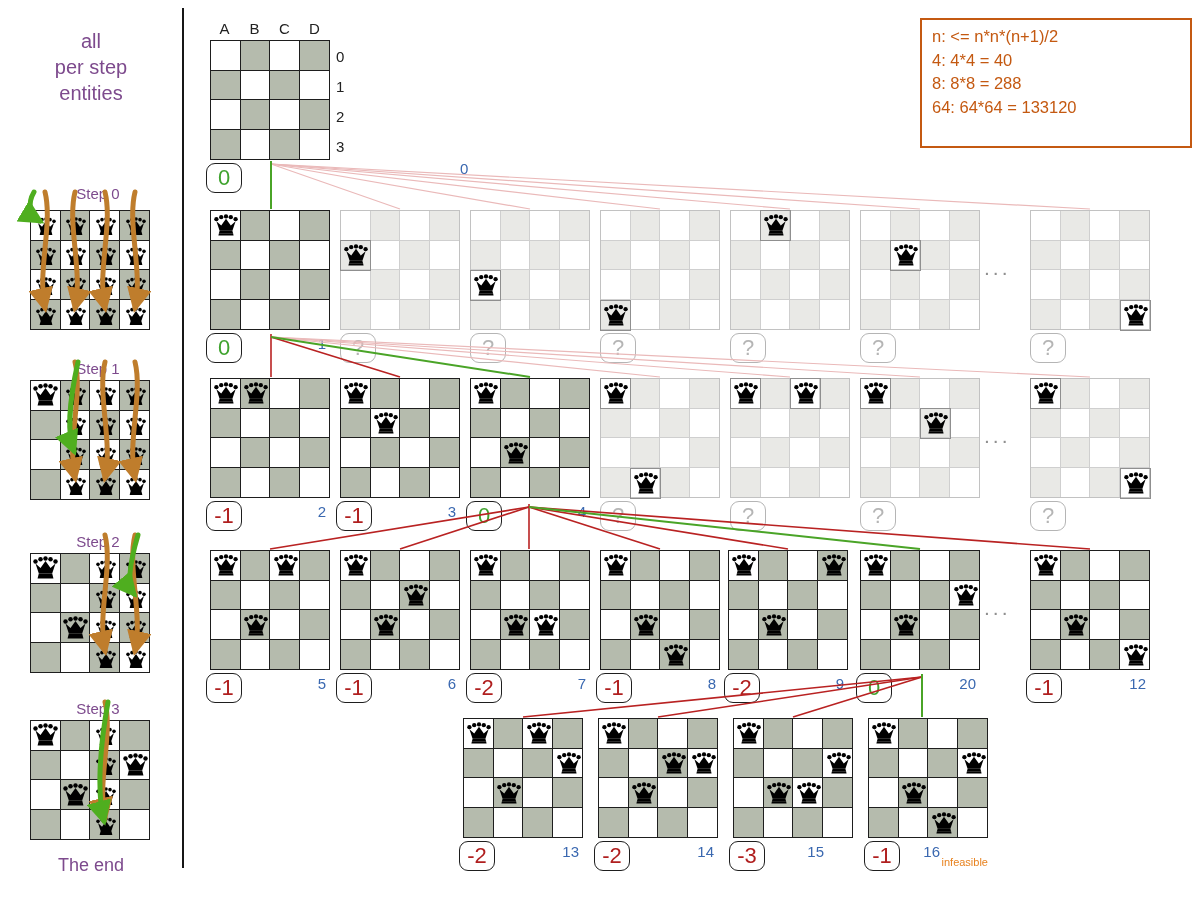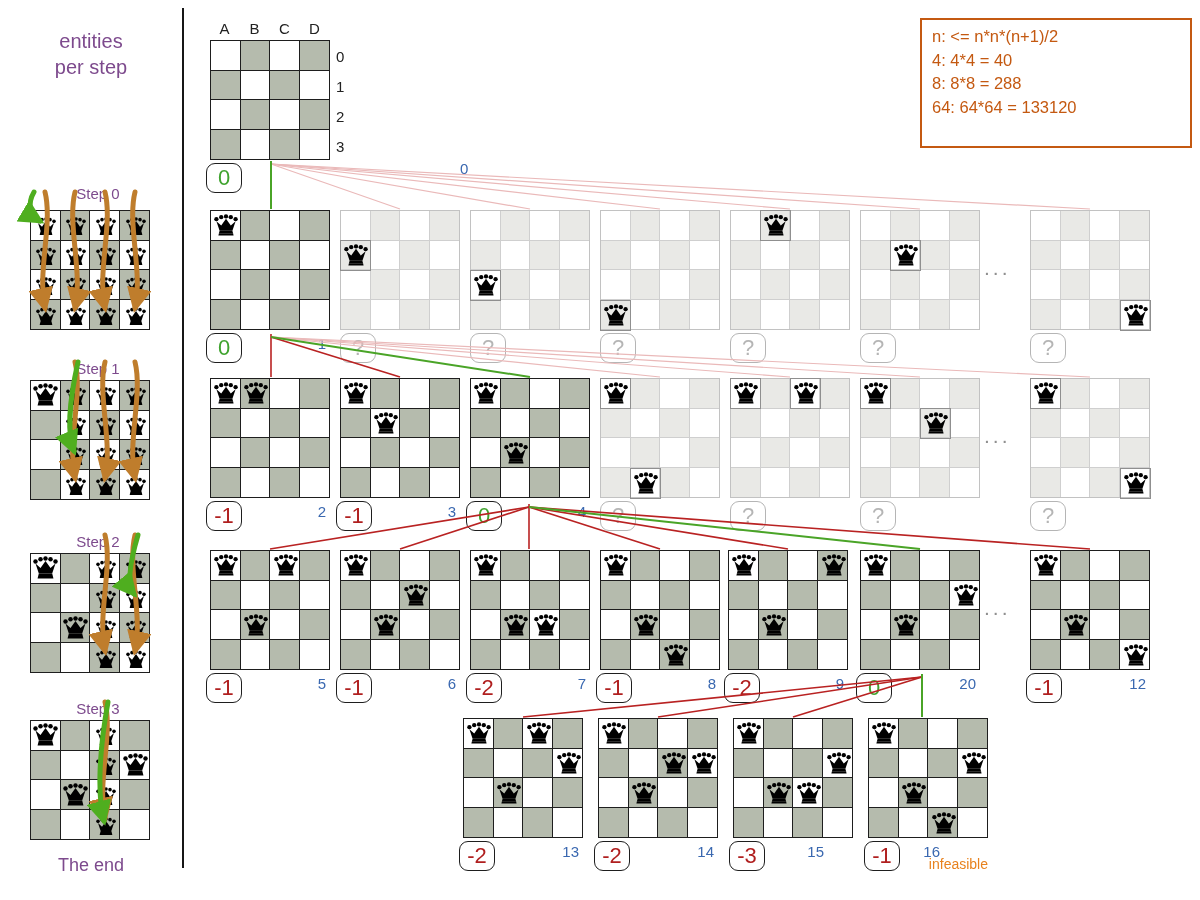--- a/index.html
+++ b/index.html
@@ -41,21 +41,21 @@
   .score{position:absolute;min-width:26px;height:28px;padding:0 4px;border-radius:9px;
          display:flex;align-items:center;justify-content:center;font-size:22px;background:#fff;z-index:6}
   .score.actv{border:1.6px solid #1e1e1e}
   .score.pos{color:#3fa32e}
   .score.neg{color:#b01f1f}
   .score.ghost-b{border:1.4px solid #b5b5b5;color:#b5b5b5}
   .iter{position:absolute;width:116px;text-align:right;font-size:15px;color:#3a68b0;z-index:6}
   .ellipsis{position:absolute;color:#8f8f8f;font-size:21px;letter-spacing:3px}
   .coltag{position:absolute;width:30px;text-align:center;font-size:15px;color:#222;letter-spacing:1px}
   .rowtag{position:absolute;font-size:15px;color:#222}
-  #infeasible-note{position:absolute;width:120px;text-align:right;font-size:14px;color:#e8821e}
+  #infeasible-note{position:absolute;width:120px;text-align:right;font-size:11px;color:#e8821e}
 
   #connector-layer{position:absolute;left:0;top:0;z-index:40;pointer-events:none}
   .step-arrows{position:absolute;overflow:visible;z-index:8}
 </style>
 </head>
 <body>
 
 <div id="canvas">
 
   <svg width="0" height="0" style="position:absolute">
@@ -83,22 +83,23 @@
       <marker id="ah-o" markerWidth="5" markerHeight="5" refX="4" refY="2.5" orient="auto">
         <path d="M0 0 L5 2.5 L0 5 Z" fill="#bf7d2c"></path>
       </marker>
       <marker id="ah-g" markerWidth="5" markerHeight="5" refX="4" refY="2.5" orient="auto">
         <path d="M0 0 L5 2.5 L0 5 Z" fill="#4fae1f"></path>
       </marker>
     </defs>
   </svg>
 
   <div id="sidebar-intro">
+    <div>all</div>
+    <div>per step</div>
     <div>entities</div>
-    <div>per step</div>
   </div>
   <div id="end-label">The end</div>
   <div id="divider"></div>
 
 
   <div id="note-box">
     <div>n: &lt;= n*n*(n+1)/2</div>
     <div>4: 4*4 = 40</div>
     <div>8: 8*8 = 288</div>
     <div>64: 64*64 = 133120</div>

